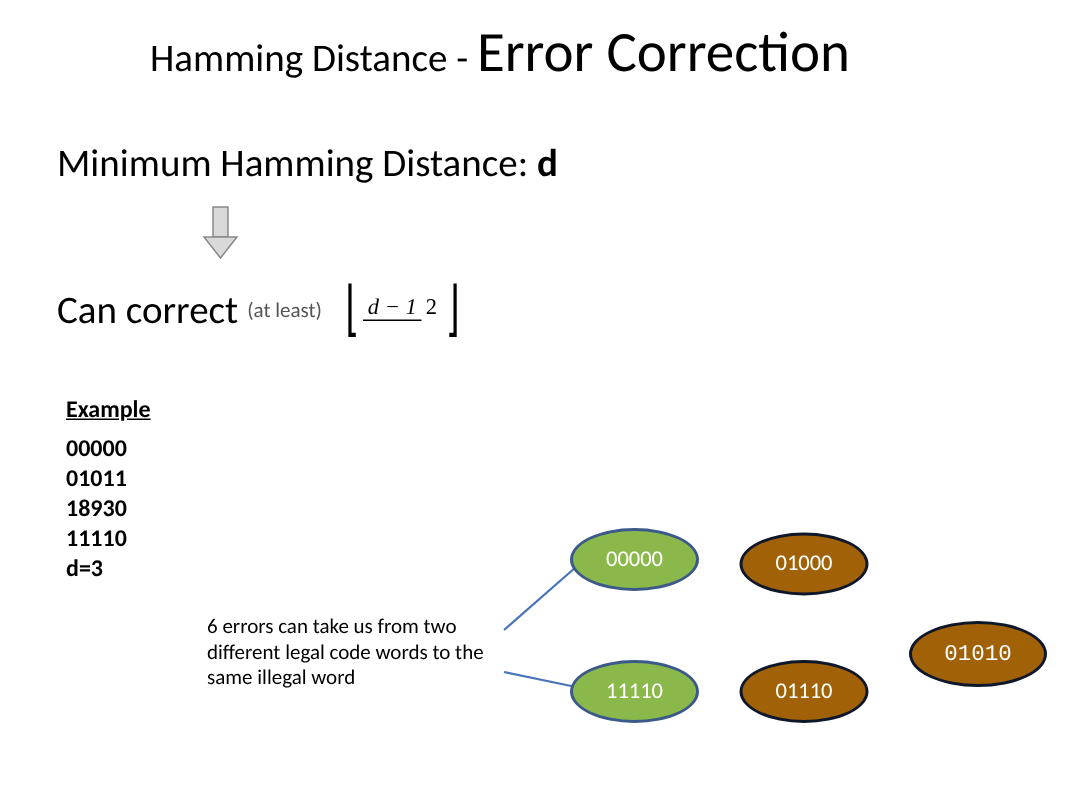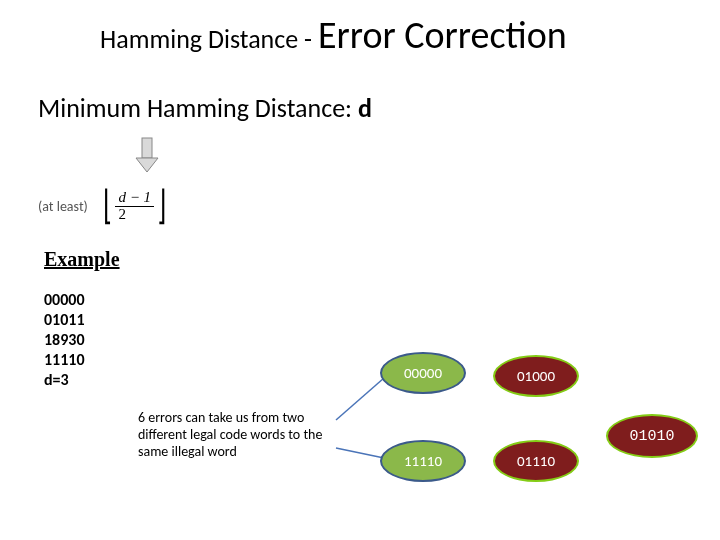--- a/index.html
+++ b/index.html
@@ -51,37 +51,36 @@
     margin: 0 6px;
   }
   .formula .bracket {
     font-size: 40px;
     line-height: 0.7;
     transform: scaleX(0.6);
     font-family: 'Times New Roman', serif;
   }
   .formula .frac {
     display: inline-flex;
-    flex-direction: column;
+    flex-direction: row;
     align-items: flex-start;
     font-size: 15px;
     font-family: 'Times New Roman', serif;
     font-style: italic;
     line-height: 1.05;
   }
   .formula .frac .num { border-bottom: 1px solid #000; padding: 0 3px; }
   .formula .frac .den { padding: 0 3px; font-style: normal; }
   .example-label {
     position: absolute;
-    top: 248px;
+    top: 264px;
     left: 44px;
-    font-size: 20px;
+    font-size: 16px;
     font-weight: 700;
     text-decoration: underline;
-    font-family: Liberation Serif, serif;
   }
   .codewords {
     position: absolute;
     top: 290px;
     left: 44px;
     font-size: 16px;
     font-weight: 700;
     line-height: 1.25;
     font-family: Calibri, Arial, sans-serif;
   }
@@ -101,22 +100,22 @@
     display: flex;
     align-items: center;
     justify-content: center;
     color: #fff;
   }
   .oval.green {
     background: #8bb84a;
     border: 2px solid #3b5a8a;
   }
   .oval.blue {
-    background: #7f1d1d;
-    border: 2px solid #84cc16;
+    background: #a16207;
+    border: 2px solid #0f172a;
   }
   .o1 { top: 352px; left: 380px; width: 86px; height: 42px; }
   .o2 { top: 355px; left: 493px; width: 86px; height: 42px; }
   .o3 { top: 440px; left: 380px; width: 86px; height: 42px; }
   .o4 { top: 440px; left: 493px; width: 86px; height: 42px; }
   .o5 { top: 414px; left: 606px; width: 92px; height: 44px; font-family: Liberation Mono, monospace; }
   .connector {
     position: absolute;
     stroke: #4a74b8;
     stroke-width: 1.5;
@@ -133,20 +132,21 @@
 <div class="subtitle">
   <span>Minimum Hamming Distance: </span><b>d</b>
 </div>
 
 <svg class="arrow-down" width="30" height="40">
   <rect x="10" y="2" width="10" height="20" fill="#d9d9d9" stroke="#888" stroke-width="1"></rect>
   <polygon points="4,22 26,22 15,36" fill="#d9d9d9" stroke="#888" stroke-width="1"></polygon>
 </svg>
 
 <div class="cancorrect">
+  <span>Can correct</span>
   <span class="atleast">(at least)</span>
   <span class="formula">
     <span class="bracket">⌊</span>
     <span class="frac">
       <span class="num">d − 1</span>
       <span class="den">2</span>
     </span>
     <span class="bracket">⌋</span>
   </span>
 </div>

